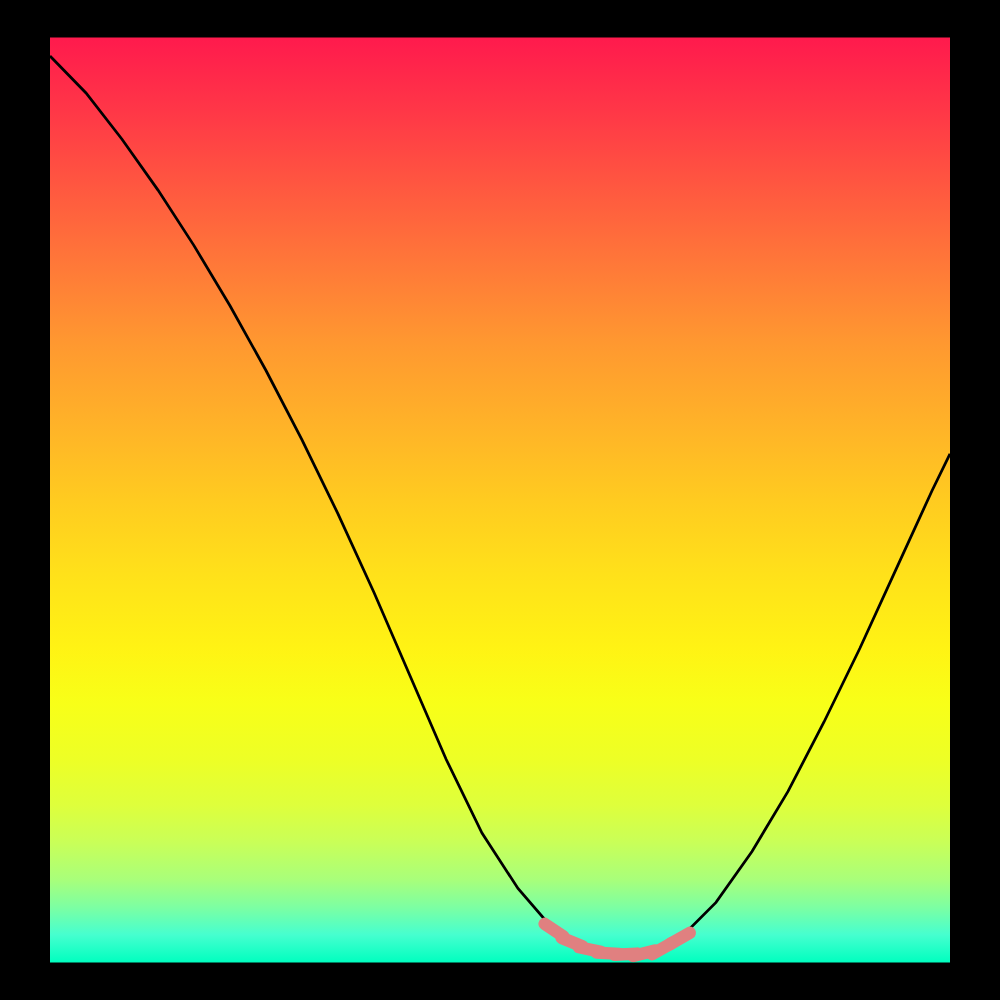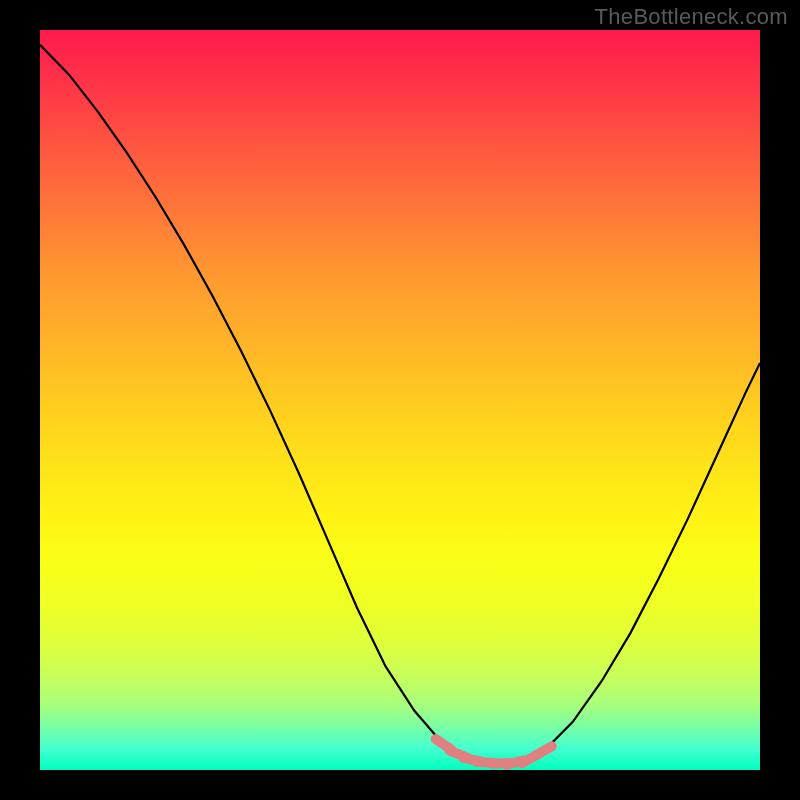--- a/index.html
+++ b/index.html
@@ -59,21 +59,20 @@
     inset: 0;
     width: 100%;
     height: 100%;
     display: block;
   }
 </style>
 </head>
 <body>
 
 <div class="frame">
-  <div class="watermark">TheBottleneck.com</div>
 
   <div class="plot-area">
     <svg viewBox="0 0 720 740" preserveAspectRatio="none">
       <g>
         <path id="curve-path" d="M0.0 14.8 L28.8 44.4 L57.6 81.4 L86.4 122.1 L115.2 166.5 L144.0 214.6 L172.8 266.4 L201.6 321.9 L230.4 381.1 L259.2 444.0 L288.0 510.6 L316.8 577.2 L345.6 636.4 L374.4 680.8 L403.2 714.1 L417.6 723.7 L432.0 729.6 L446.4 732.6 L460.8 733.3 L475.2 732.6 L489.6 728.9 L504.0 720.8 L532.8 691.9 L561.6 651.2 L590.4 603.1 L619.2 547.6 L648.0 488.4 L676.8 425.5 L705.6 362.6 L720.0 333.0" fill="none" stroke="#000" stroke-width="2.2"></path>
       </g>
       <g id="dots-group">
           <line x1="395.7" y1="709.1" x2="410.7" y2="719.1" stroke="#e08080" stroke-width="10" stroke-linecap="round"></line>
           <line x1="409.3" y1="720.3" x2="425.9" y2="727.1" stroke="#e08080" stroke-width="10" stroke-linecap="round"></line>
           <line x1="423.2" y1="727.8" x2="440.8" y2="731.5" stroke="#e08080" stroke-width="10" stroke-linecap="round"></line>

